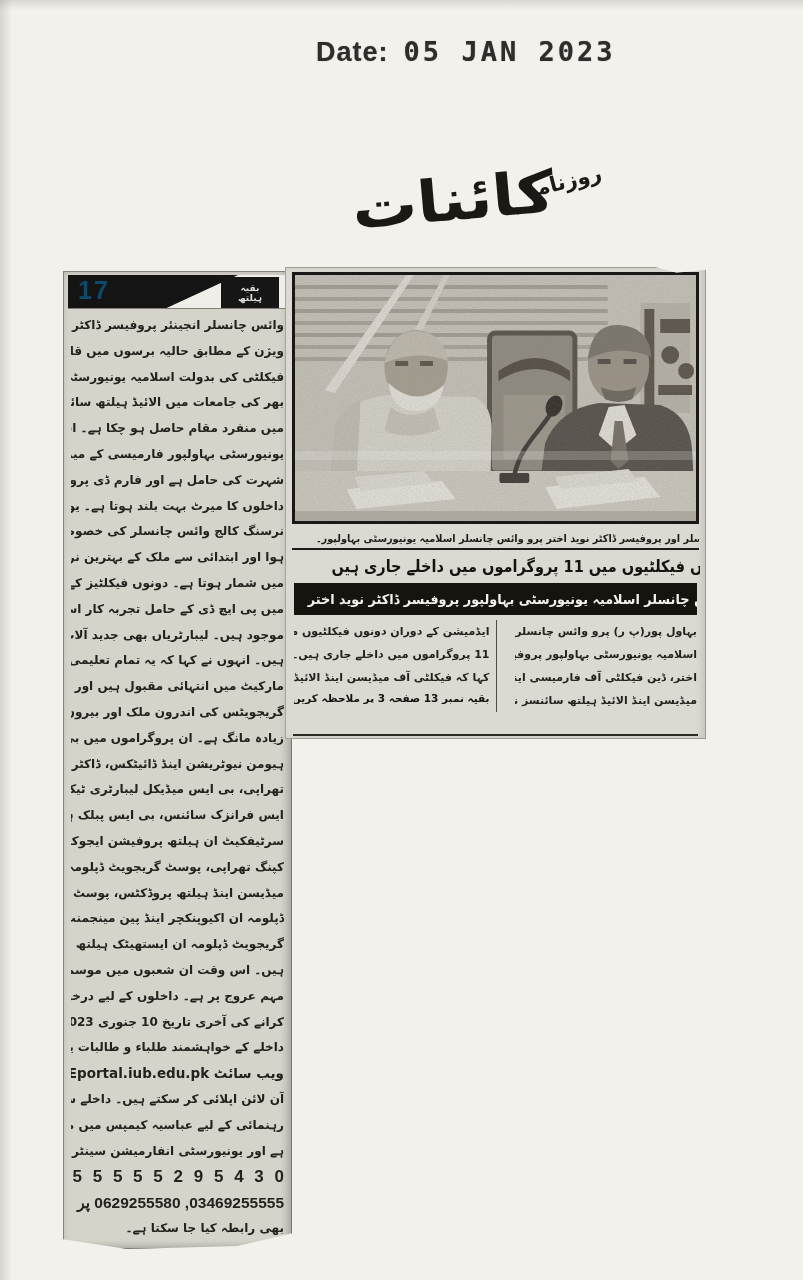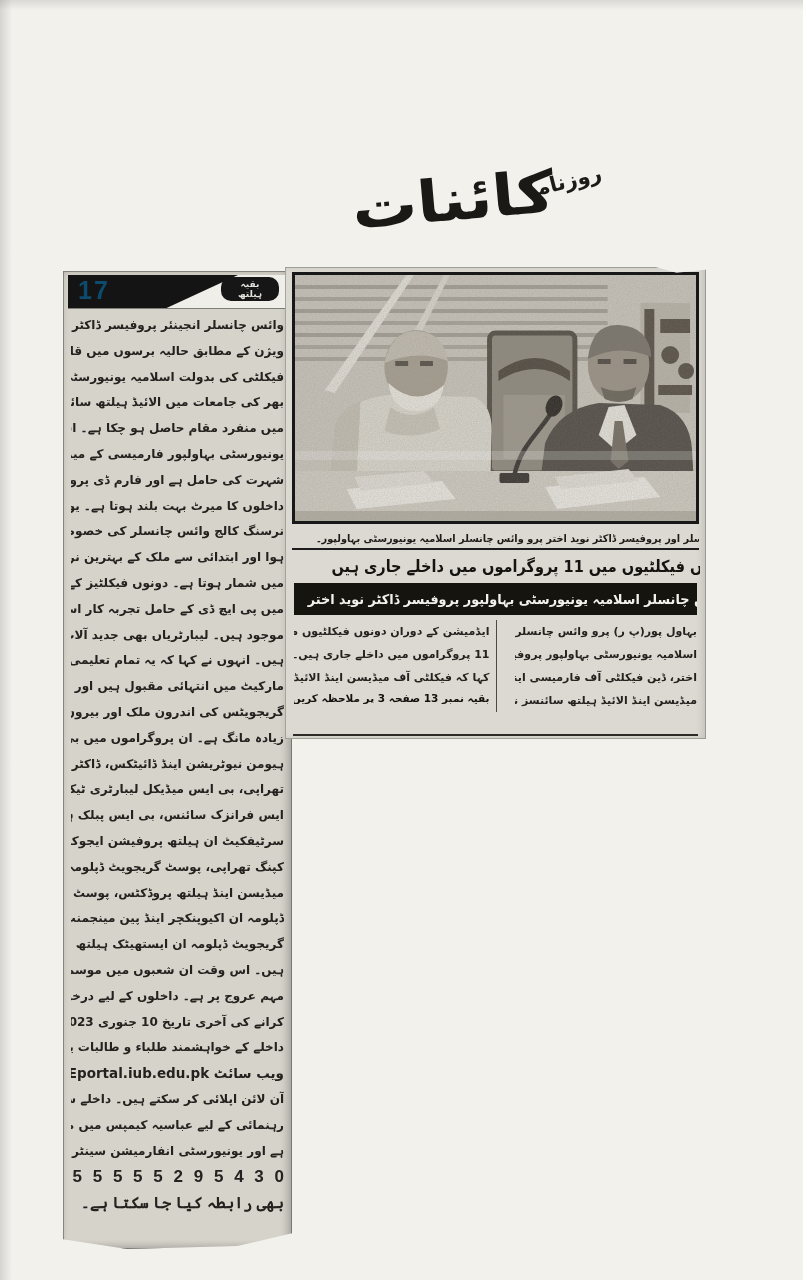--- a/index.html
+++ b/index.html
@@ -33,22 +33,22 @@
   .left-clip{position:absolute;left:63px;top:271px;width:229px;height:978px;
     background:#d6d3cb;
     box-shadow:inset 0 0 0 1px rgba(60,58,54,.45), inset -5px 0 8px rgba(0,0,0,.18), inset 0 -4px 6px rgba(0,0,0,.12), 2px 2px 4px rgba(0,0,0,.12);
     clip-path:polygon(0 0,100% 0,100% 98.4%,76% 99.7%,28% 100%,0 99%);}
   .clip-header{position:relative;margin:4px 5px 0;height:33px;background:#efeee8;
     box-shadow:0 1px 0 rgba(40,40,38,.5);}
   .num-wedge{position:absolute;left:0;top:0;height:100%;width:170px;background:#141414;
     clip-path:polygon(0 0,100% 0,58% 100%,0 100%);}
   .num{position:absolute;left:10px;top:1px;font-size:25px;font-weight:bold;color:#0c4a6e;
     font-family:"Liberation Sans",sans-serif;letter-spacing:2px;}
-  .tag-box{position:absolute;right:8px;top:2px;width:58px;height:24px;background:#161616;
-    display:flex;flex-direction:column;align-items:center;justify-content:center;gap:0;border-radius:10px;}
+  .tag-box{position:absolute;right:8px;top:2px;width:58px;height:31px;background:#161616;
+    display:flex;flex-direction:column;align-items:center;justify-content:center;gap:0;}
   .tag-box span{display:block;font-size:9px;line-height:10px;font-weight:bold;color:#e6e5df;direction:rtl;}
   .article-lines{position:absolute;left:8px;right:8px;top:42px;bottom:4px;}
   .tl{height:25.8px;line-height:25.8px;font-size:12px;font-weight:bold;direction:rtl;
     text-align:right;white-space:nowrap;overflow:hidden;color:#24221f;}
   .tl:nth-child(30){font-size:13.5px;}
   .tl:nth-child(34){font-size:17px;font-family:"Liberation Sans",sans-serif;word-spacing:6px;text-align:left;}
   .tl:nth-child(35){font-size:15.5px;font-family:"Liberation Sans",sans-serif;}
 
   
   .right-clip{position:absolute;left:285px;top:267px;width:421px;height:472px;
@@ -78,20 +78,24 @@
     text-align:center;white-space:nowrap;overflow:hidden;color:#14120f;}
   .bottom-rule{position:absolute;left:8px;right:8px;bottom:3px;border-top:2.5px solid #2b2a27;}
 </style>
 </head>
 <body>
 
 <div class="page">
   <div class="scan-edge-left"></div>
   <div class="scan-edge-top"></div>
 
+  <div class="stamp">
+    <span class="stamp-label">Date:</span>
+    <span class="stamp-value">05 JAN 2023</span>
+  </div>
 
   <div class="mast-pre">روزنامہ</div>
   <div class="mast-title">کائنات</div>
 
   <div class="left-clip">
     <div class="clip-header">
       <div class="num-wedge"></div>
       <span class="num">17</span>
       <div class="tag-box">
         <span>بقیہ</span>
@@ -126,20 +130,21 @@
         <div class="tl">گریجویٹ ڈپلومہ ان ایستھیٹک ہیلتھ سائنسز شامل</div>
         <div class="tl">ہیں۔ اس وقت ان شعبوں میں موسم بہار کی داخلہ</div>
         <div class="tl">مہم عروج پر ہے۔ داخلوں کے لیے درخواستیں جمع</div>
         <div class="tl">کرانے کی آخری تاریخ 10 جنوری 2023 ہے۔</div>
         <div class="tl">داخلے کے خواہشمند طلباء و طالبات یونیورسٹی کی</div>
         <div class="tl">ویب سائٹ Eportal.iub.edu.pk پر</div>
         <div class="tl">آن لائن اپلائی کر سکتے ہیں۔ داخلے سے متعلق</div>
         <div class="tl">رہنمائی کے لیے عباسیہ کیمپس میں متعلقہ عملہ موجود</div>
         <div class="tl">ہے اور یونیورسٹی انفارمیشن سینٹر کے ان نمبروں</div>
         <div class="tl">0 3 4 5 9 2 5 5 5 5 5 ،</div>
+        <div class="tl">03469255555, 0629255580 پر</div>
         <div class="tl">بھی رابطہ کیا جا سکتا ہے۔</div>
       </div>
   </div>
 
   <div class="right-clip">
     <div class="photo-frame">
       <svg viewBox="0 0 404 246" preserveAspectRatio="none">
         <defs>
           <filter id="grain">
             <feTurbulence type="fractalNoise" baseFrequency="0.8" numOctaves="2"></feTurbulence>

